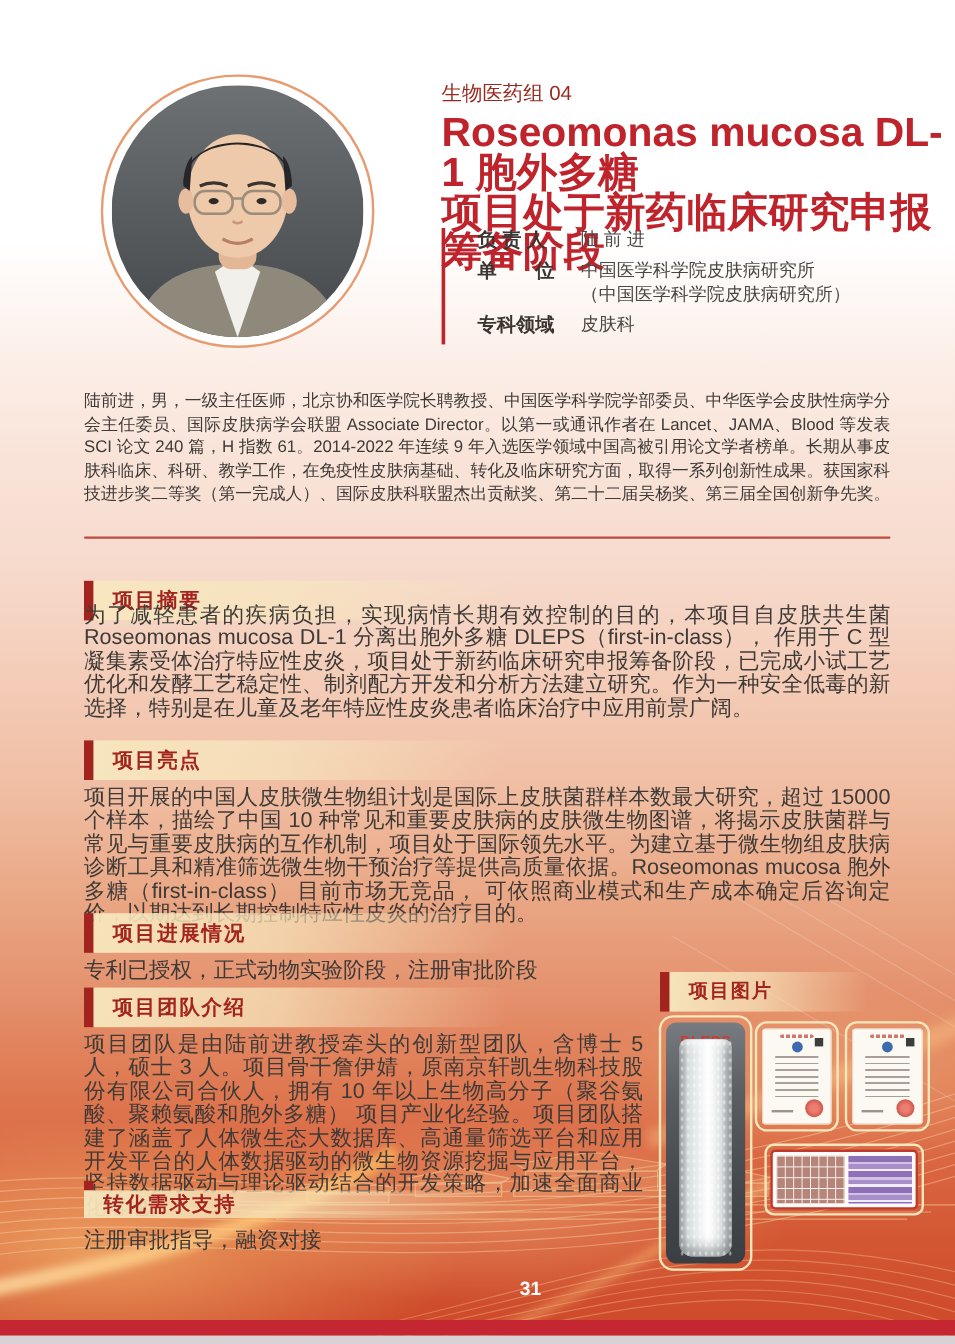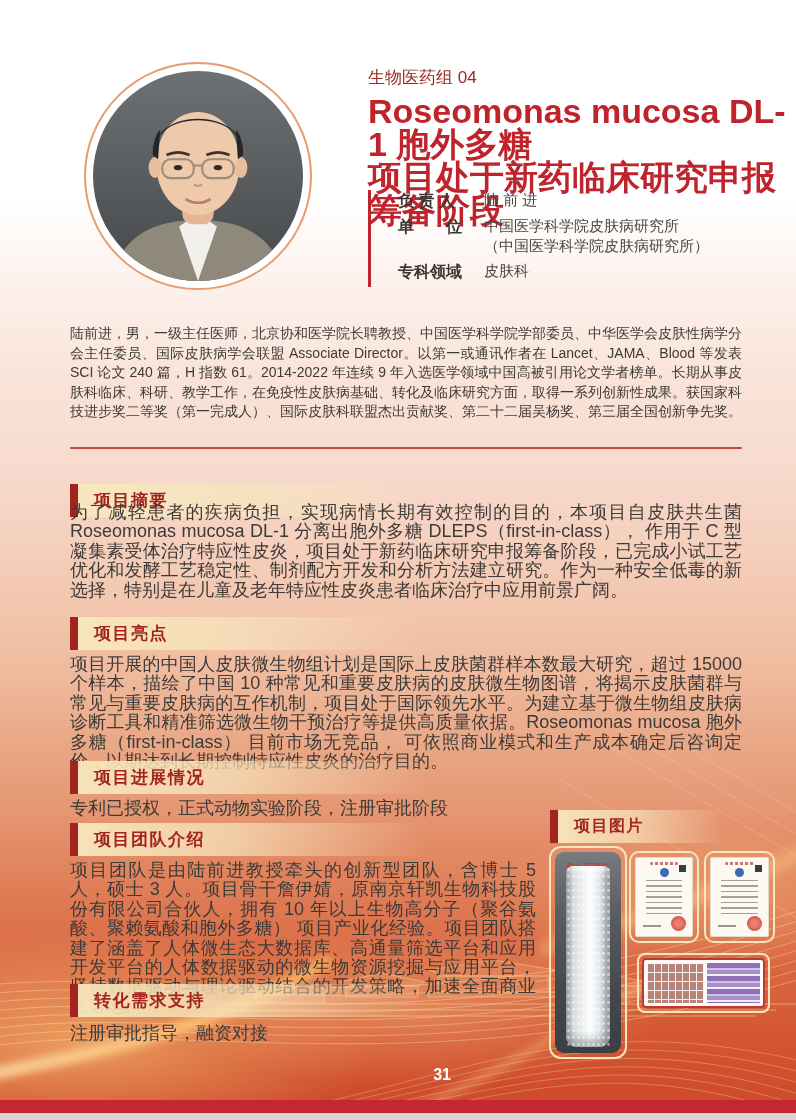--- a/index.html
+++ b/index.html
@@ -239,21 +239,21 @@
   <div class="body-text" style="left:70px; top:799px; width:466px;">专利已授权，正式动物实验阶段，注册审批阶段</div>
 
   <div class="sec-h" style="left:70px; top:823px;">
     <div class="bar"></div>
     <div class="strip">
       <span class="t">项目团队介绍</span>
     </div>
   </div>
   <div class="body-text" style="left:70px; top:861px; width:466px;">项目团队是由陆前进教授牵头的创新型团队，含博士 5 人，硕士 3 人。项目骨干詹伊婧，原南京轩凯生物科技股份有限公司合伙人，拥有 10 年以上生物高分子（聚谷氨酸、聚赖氨酸和胞外多糖） 项目产业化经验。项目团队搭建了涵盖了人体微生态大数据库、高通量筛选平台和应用开发平台的人体数据驱动的微生物资源挖掘与应用平台，坚持数据驱动与理论驱动结合的开发策略，加速全面商业化落地。</div>
 
-  <div class="sec-h" style="left:70px; top:984px;">
+  <div class="sec-h" style="left:70px; top:984px;flex-direction:column;">
     <div class="bar"></div>
     <div class="strip">
       <span class="t">转化需求支持</span>
     </div>
   </div>
   <div class="body-text" style="left:70px; top:1024px; width:466px;">注册审批指导，融资对接</div>
 
   <div class="sec-h small" style="left:550px; top:810px;">
     <div class="bar"></div>
     <div class="strip">

